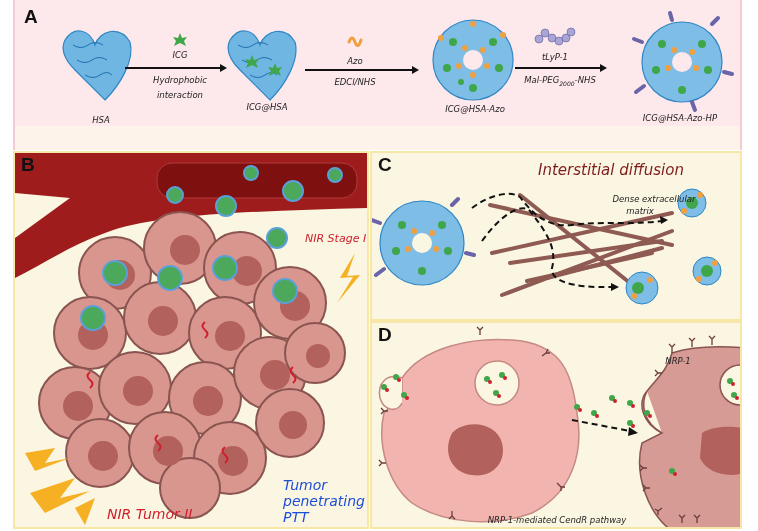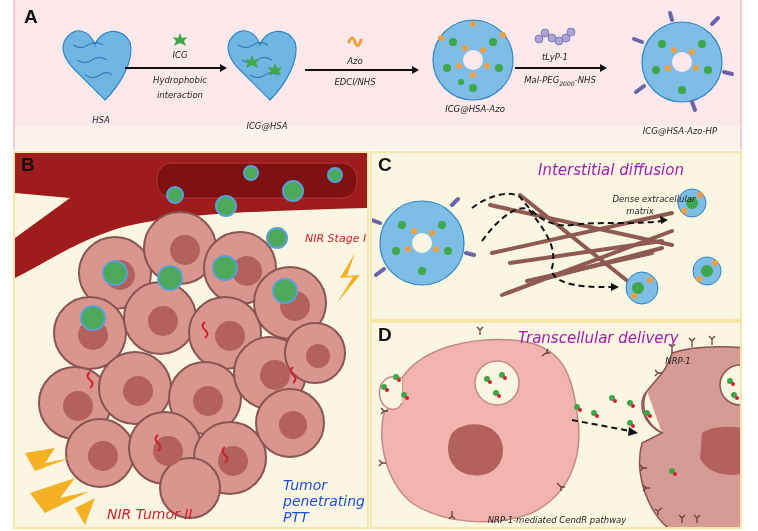--- a/index.html
+++ b/index.html
@@ -5,21 +5,21 @@
   html, body { margin:0; padding:0; background:#ffffff; }
   body { width:758px; height:531px; position:relative; overflow:hidden; font-family:"DejaVu Sans", sans-serif; }
   .panel { position:absolute; box-sizing:border-box; }
   #panel-a { left:13px; top:0; width:729px; height:150px; background:linear-gradient(#fde8ec 0%, #fde8ec 84%, #fdf3ea 84%, #fdf3ea 100%); border-left:2px solid #f7c9d2; border-right:2px solid #f7c9d2; }
   #panel-b { left:13px; top:151px; width:356px; height:378px; background:#fbf6e2; border:2px solid #f6e6a8; overflow:hidden; }
   #panel-c { left:370px; top:151px; width:372px; height:170px; background:#fbf6e2; border:2px solid #f6e6a8; overflow:hidden; }
   #panel-d { left:370px; top:321px; width:372px; height:208px; background:#fbf6e2; border:2px solid #f6e6a8; overflow:hidden; }
   .plabel { position:absolute; font-family:"Liberation Sans", sans-serif; font-weight:bold; font-size:19px; color:#111; }
   .hand { font-family:"DejaVu Sans", sans-serif; font-style:italic; }
   .cap { position:absolute; font-size:8.5px; color:#222; text-align:center; white-space:nowrap; }
-  .redtitle { position:absolute; font-size:15px; color:#a21caf; font-style:italic; white-space:nowrap; }
+  .redtitle { position:absolute; font-size:15px; color:#7f1d1d; font-style:italic; white-space:nowrap; }
   .redlab { position:absolute; font-size:11px; color:#d0202e; font-style:italic; white-space:nowrap; }
   svg { position:absolute; left:0; top:0; }
   .arrowline { position:absolute; height:2px; background:#111; }
   .arrowline::after { content:""; position:absolute; right:-2px; top:-3px; border-left:7px solid #111; border-top:4px solid transparent; border-bottom:4px solid transparent; }
 </style>
 </head>
 <body>
 
 <div id="panel-a" class="panel">
   <div class="plabel" style="left:9px;top:6px;">A</div>
@@ -84,23 +84,23 @@
       <circle cx="0" cy="28" r="4" fill="#3fa64a"></circle>
       <circle cx="-8" cy="-12" r="3" fill="#f0a040"></circle>
         <circle cx="10" cy="-10" r="3" fill="#f0a040"></circle>
       <circle cx="14" cy="6" r="3" fill="#f0a040"></circle>
         <circle cx="-14" cy="6" r="3" fill="#f0a040"></circle>
       <path d="M30,-38 l6,-6 M-40,-20 l-8,-3 M42,10 l8,2 M-38,24 l-8,6 M10,40 l3,8 M-10,-42 l-2,-7" stroke="#6a64a8" stroke-width="4" stroke-linecap="round"></path>
     </g>
   </svg>
 
   <div class="cap hand" style="left:66px;top:115px;width:40px;">HSA</div>
-  <div class="cap hand" style="left:222px;top:121px;width:60px;font-style:italic;">ICG@HSA</div>
+  <div class="cap hand" style="left:222px;top:102px;width:60px;font-style:italic;">ICG@HSA</div>
   <div class="cap hand" style="left:420px;top:104px;width:80px;">ICG@HSA-Azo</div>
-  <div class="cap hand" style="left:615px;top:126px;width:100px;">ICG@HSA-Azo-HP</div>
+  <div class="cap hand" style="left:615px;top:113px;width:100px;">ICG@HSA-Azo-HP</div>
 
   <div class="cap hand" style="left:135px;top:50px;width:60px;">ICG</div>
   <div class="arrowline" style="left:110px;top:67px;width:100px;"></div>
   <div class="cap hand" style="left:125px;top:75px;width:80px;">Hydrophobic</div>
   <div class="cap hand" style="left:125px;top:90px;width:80px;font-style:italic;">interaction</div>
 
   <div class="cap hand" style="left:310px;top:56px;width:60px;">Azo</div>
   <div class="arrowline" style="left:290px;top:69px;width:112px;"></div>
   <div class="cap hand" style="left:300px;top:77px;width:80px;">EDCl/NHS</div>
 
@@ -346,16 +346,15 @@
         </g>
       <g transform="translate(362,72)">
           <circle r="3" fill="#3fa64a"></circle>
           <circle cx="3" cy="3" r="2" fill="#d0202e"></circle>
         </g>
     </g>
     <path d="M200,97 L258,108" stroke="#111" stroke-width="2" stroke-dasharray="6,4" fill="none"></path>
     <polygon points="266,110 257,104 256,113" fill="#111"></polygon>
   </svg>
   <div class="plabel" style="left:6px;top:1px;">D</div>
-  <div class="redtitle" style="left:146px;top:6px;">Transcellular delivery</div>
   <div class="cap hand" style="left:286px;top:33px;width:40px;">NRP-1</div>
   <div class="cap hand" style="left:100px;top:192px;width:170px;">NRP-1-mediated CendR pathway</div>
 </div>
 
 </body></html>

